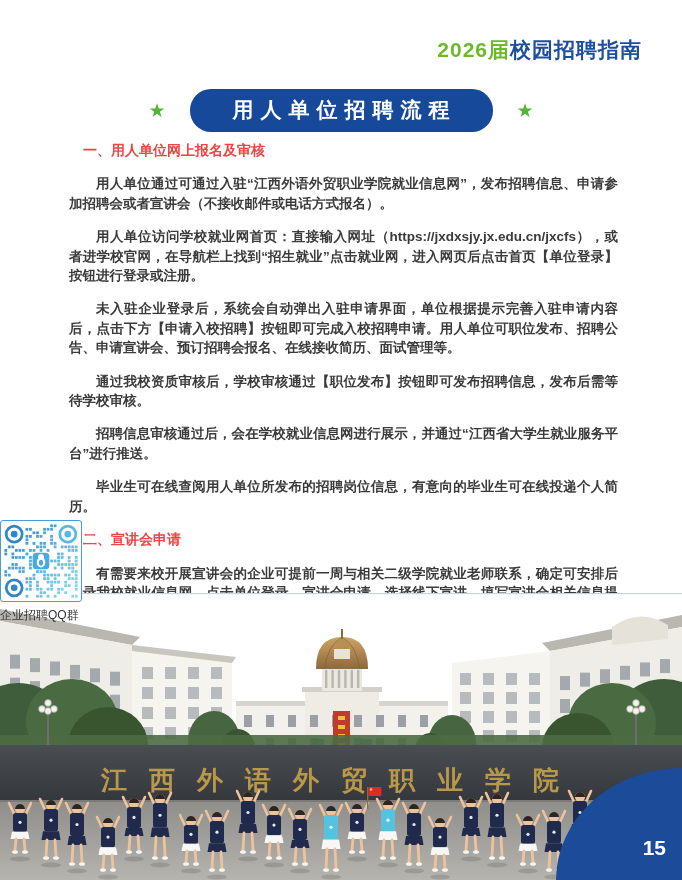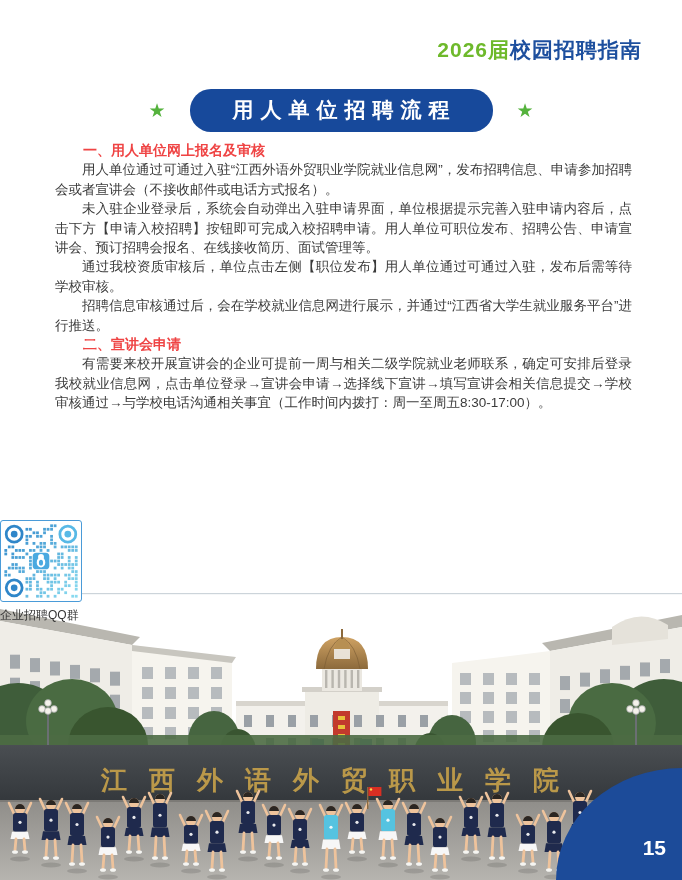--- a/index.html
+++ b/index.html
@@ -26,21 +26,21 @@
     letter-spacing:7px;padding:7px 36px 8px 43px;border-radius:21px;white-space:nowrap;
   }
   
   .content{
     position:absolute;top:141px;left:55px;width:577px;
     font-size:13.5px;line-height:19.4px;color:#3b3b3b;text-align:justify;
   }
   .content .sec-title{
     font-weight:bold;color:#ef4444;text-indent:2em;margin:0;font-size:14px;
   }
-  .content p{margin:0;text-indent:2em;}
+  .content p{margin:14px;text-indent:2em;font-weight:bold;}
   
   .qr-block{position:absolute;top:520px;left:0;right:0;text-align:left;z-index:3;}
   .qr-box{
     display:inline-block;width:74px;height:74px;padding:3px;background:#fff;
     border:1.5px solid #4a9bd8;border-radius:3px;line-height:0;
   }
   .qr-caption{margin-top:5px;font-size:12px;color:#333;}
   
   .photo{position:absolute;left:0;bottom:0;width:682px;height:287px;z-index:1;}
   
@@ -64,23 +64,25 @@
 
   <div class="banner-row">
     <span class="star">★</span>
     <span class="pill">用人单位招聘流程</span>
     <span class="star">★</span>
   </div>
 
   <div class="content">
     <div class="sec-title">一、用人单位网上报名及审核</div>
     <p>用人单位通过可通过入驻“江西外语外贸职业学院就业信息网”，发布招聘信息、申请参加招聘会或者宣讲会（不接收邮件或电话方式报名）。</p>
+    <p>用人单位访问学校就业网首页：直接输入网址（https://jxdxsjy.jx.edu.cn/jxcfs），或者进学校官网，在导航栏上找到“招生就业”点击就业网，进入网页后点击首页【单位登录】按钮进行登录或注册。</p>
     <p>未入驻企业登录后，系统会自动弹出入驻申请界面，单位根据提示完善入驻申请内容后，点击下方【申请入校招聘】按钮即可完成入校招聘申请。用人单位可职位发布、招聘公告、申请宣讲会、预订招聘会报名、在线接收简历、面试管理等。</p>
-    <p>通过我校资质审核后，单位点击左侧【职位发布】用人单位通过可通过入驻，发布后需等待学校审核。</p>
+    <p>通过我校资质审核后，学校审核通过【职位发布】按钮即可发布招聘信息，发布后需等待学校审核。</p>
     <p>招聘信息审核通过后，会在学校就业信息网进行展示，并通过“江西省大学生就业服务平台”进行推送。</p>
+    <p>毕业生可在线查阅用人单位所发布的招聘岗位信息，有意向的毕业生可在线投递个人简历。</p>
     <div class="sec-title">二、宣讲会申请</div>
     <p>有需要来校开展宣讲会的企业可提前一周与相关二级学院就业老师联系，确定可安排后登录我校就业信息网，点击单位登录→宣讲会申请→选择线下宣讲→填写宣讲会相关信息提交→学校审核通过→与学校电话沟通相关事宜（工作时间内拨打：周一至周五8:30-17:00）。</p>
   </div>
 
   <div class="qr-block">
     <div class="qr-box">
       <svg id="qr-svg" width="74" height="74" viewBox="0 0 80 80">
           <rect x="49.92380952380952" y="0.4" width="3.0095238095238095" height="3.0095238095238095" fill="rgb(77,162,214)"></rect>
           <rect x="53.73333333333333" y="0.4" width="3.0095238095238095" height="3.0095238095238095" fill="rgb(79,164,215)"></rect>
           <rect x="23.257142857142853" y="4.20952380952381" width="3.0095238095238095" height="3.0095238095238095" fill="rgb(63,149,208)"></rect>

